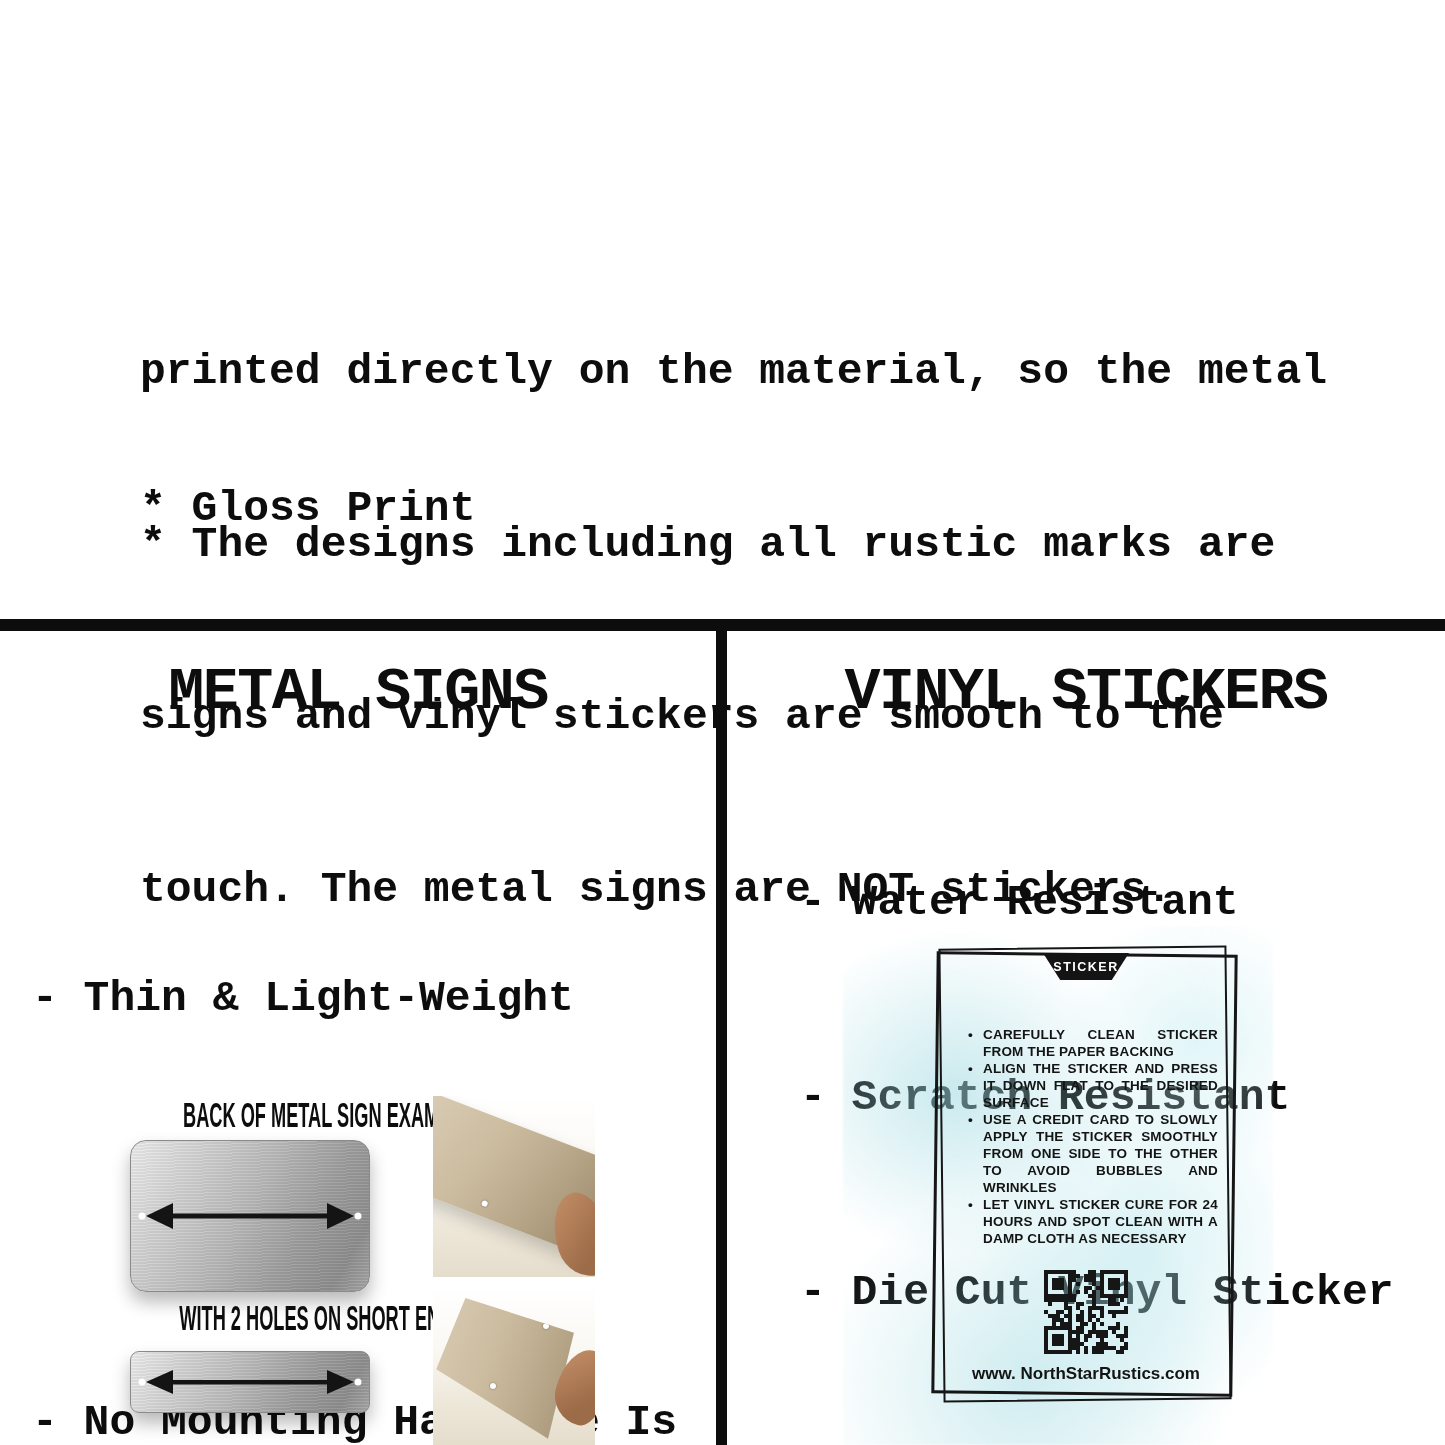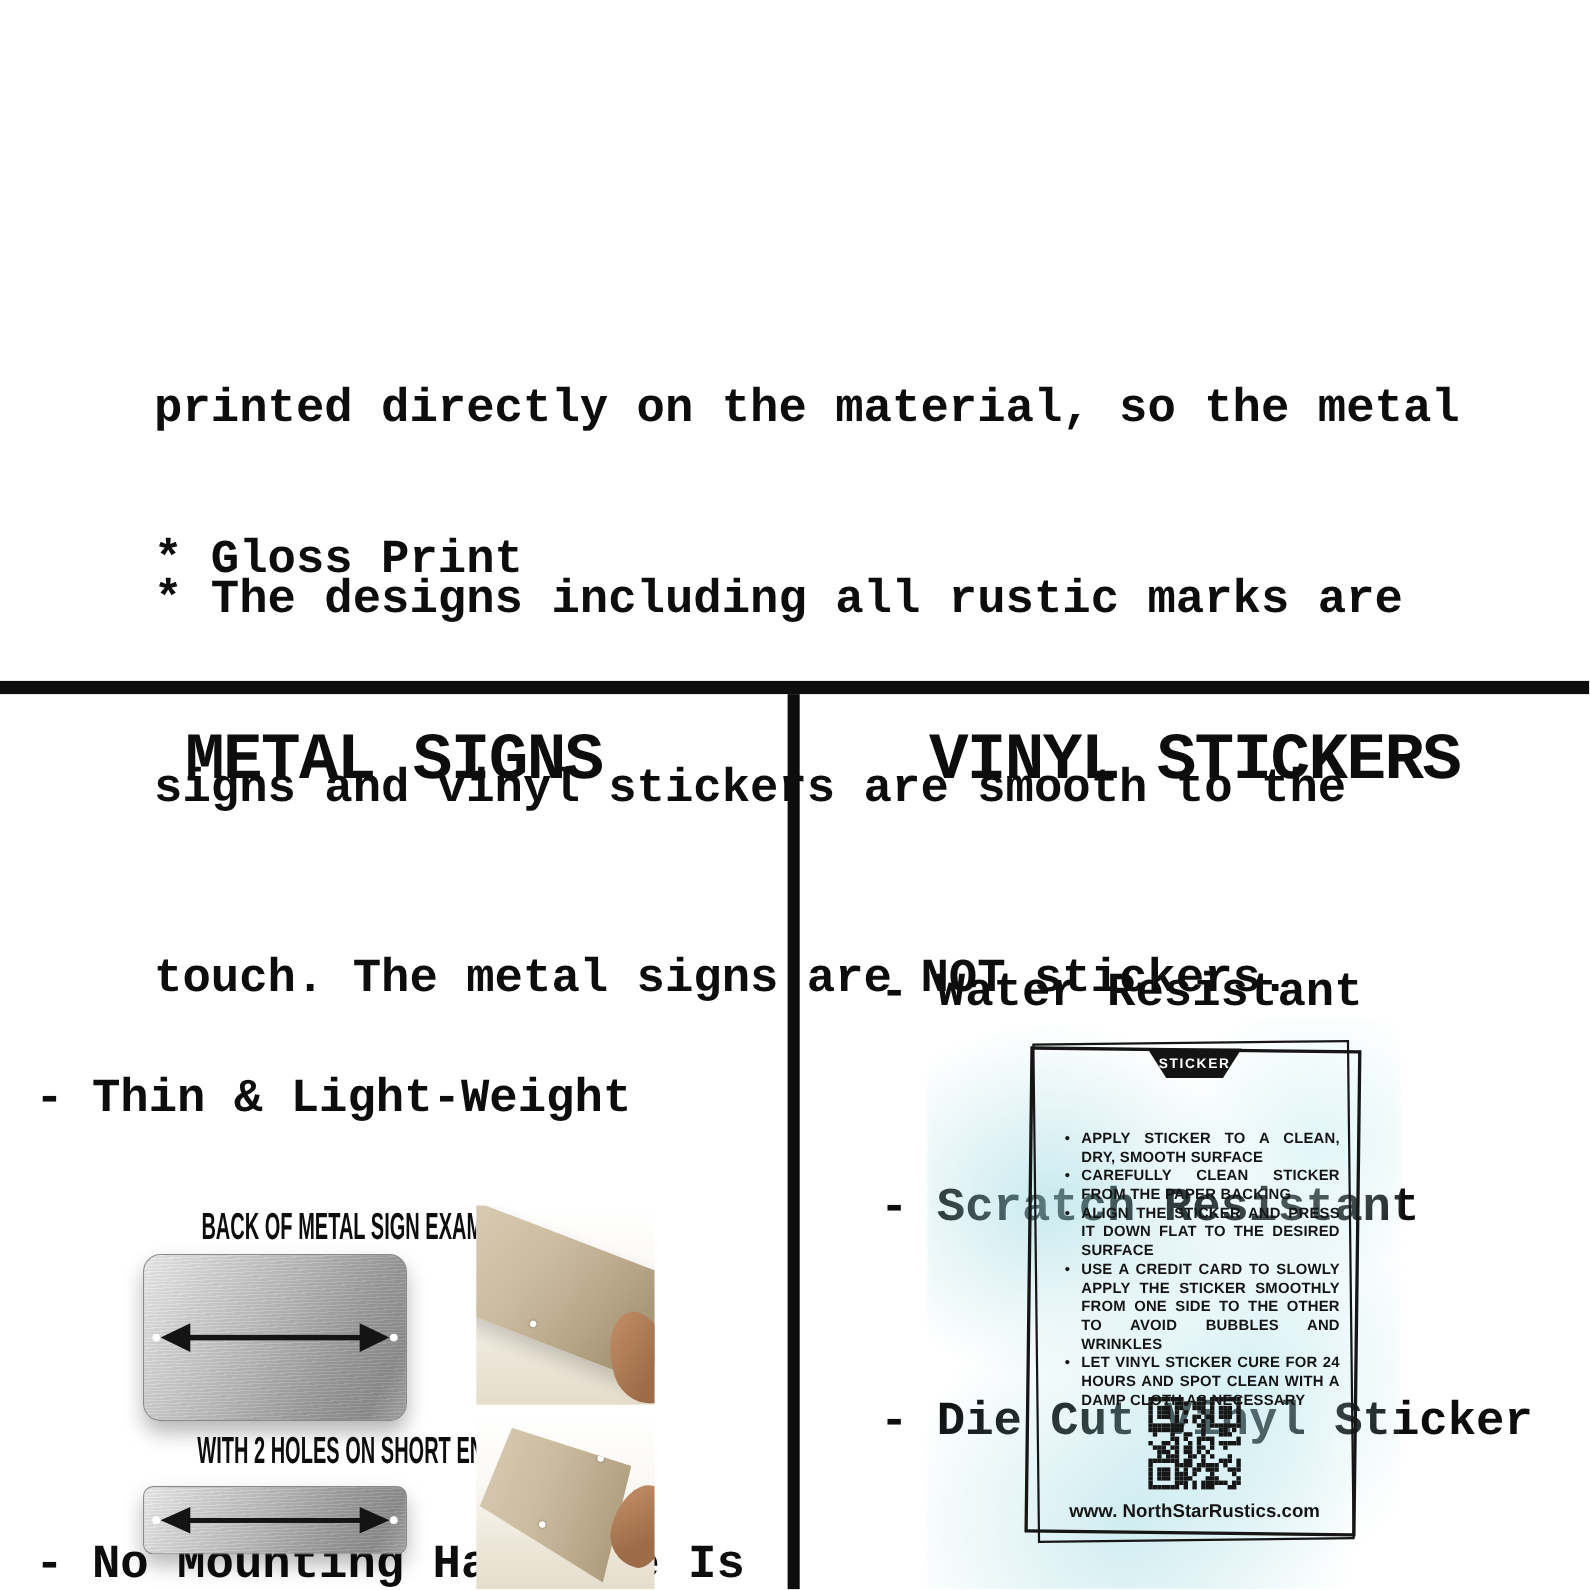--- a/index.html
+++ b/index.html
@@ -181,21 +181,20 @@
     <div>- Die Cut Vinyl Sticker</div>
   </div>
 
   <div class="watercolor"></div>
 
   <div class="card">
     <div class="sb sb1"></div>
     <div class="sb sb2"></div>
     <div class="badge">STICKER</div>
     <ul class="steps">
-      <li>APPLY STICKER TO A CLEAN, DRY, SMOOTH SURFACE</li>
       <li>CAREFULLY CLEAN STICKER FROM THE PAPER BACKING</li>
       <li>ALIGN THE STICKER AND PRESS IT DOWN FLAT TO THE DESIRED SURFACE</li>
       <li>USE A CREDIT CARD TO SLOWLY APPLY THE STICKER SMOOTHLY FROM ONE SIDE TO THE OTHER TO AVOID BUBBLES AND WRINKLES</li>
       <li>LET VINYL STICKER CURE FOR 24 HOURS AND SPOT CLEAN WITH A DAMP CLOTH AS NECESSARY</li>
     </ul>
     <div class="qr">
         <i style="left: 0px; top: 0px;"></i>
         <i style="left: 4px; top: 0px;"></i>
         <i style="left: 8px; top: 0px;"></i>
         <i style="left: 12px; top: 0px;"></i>

